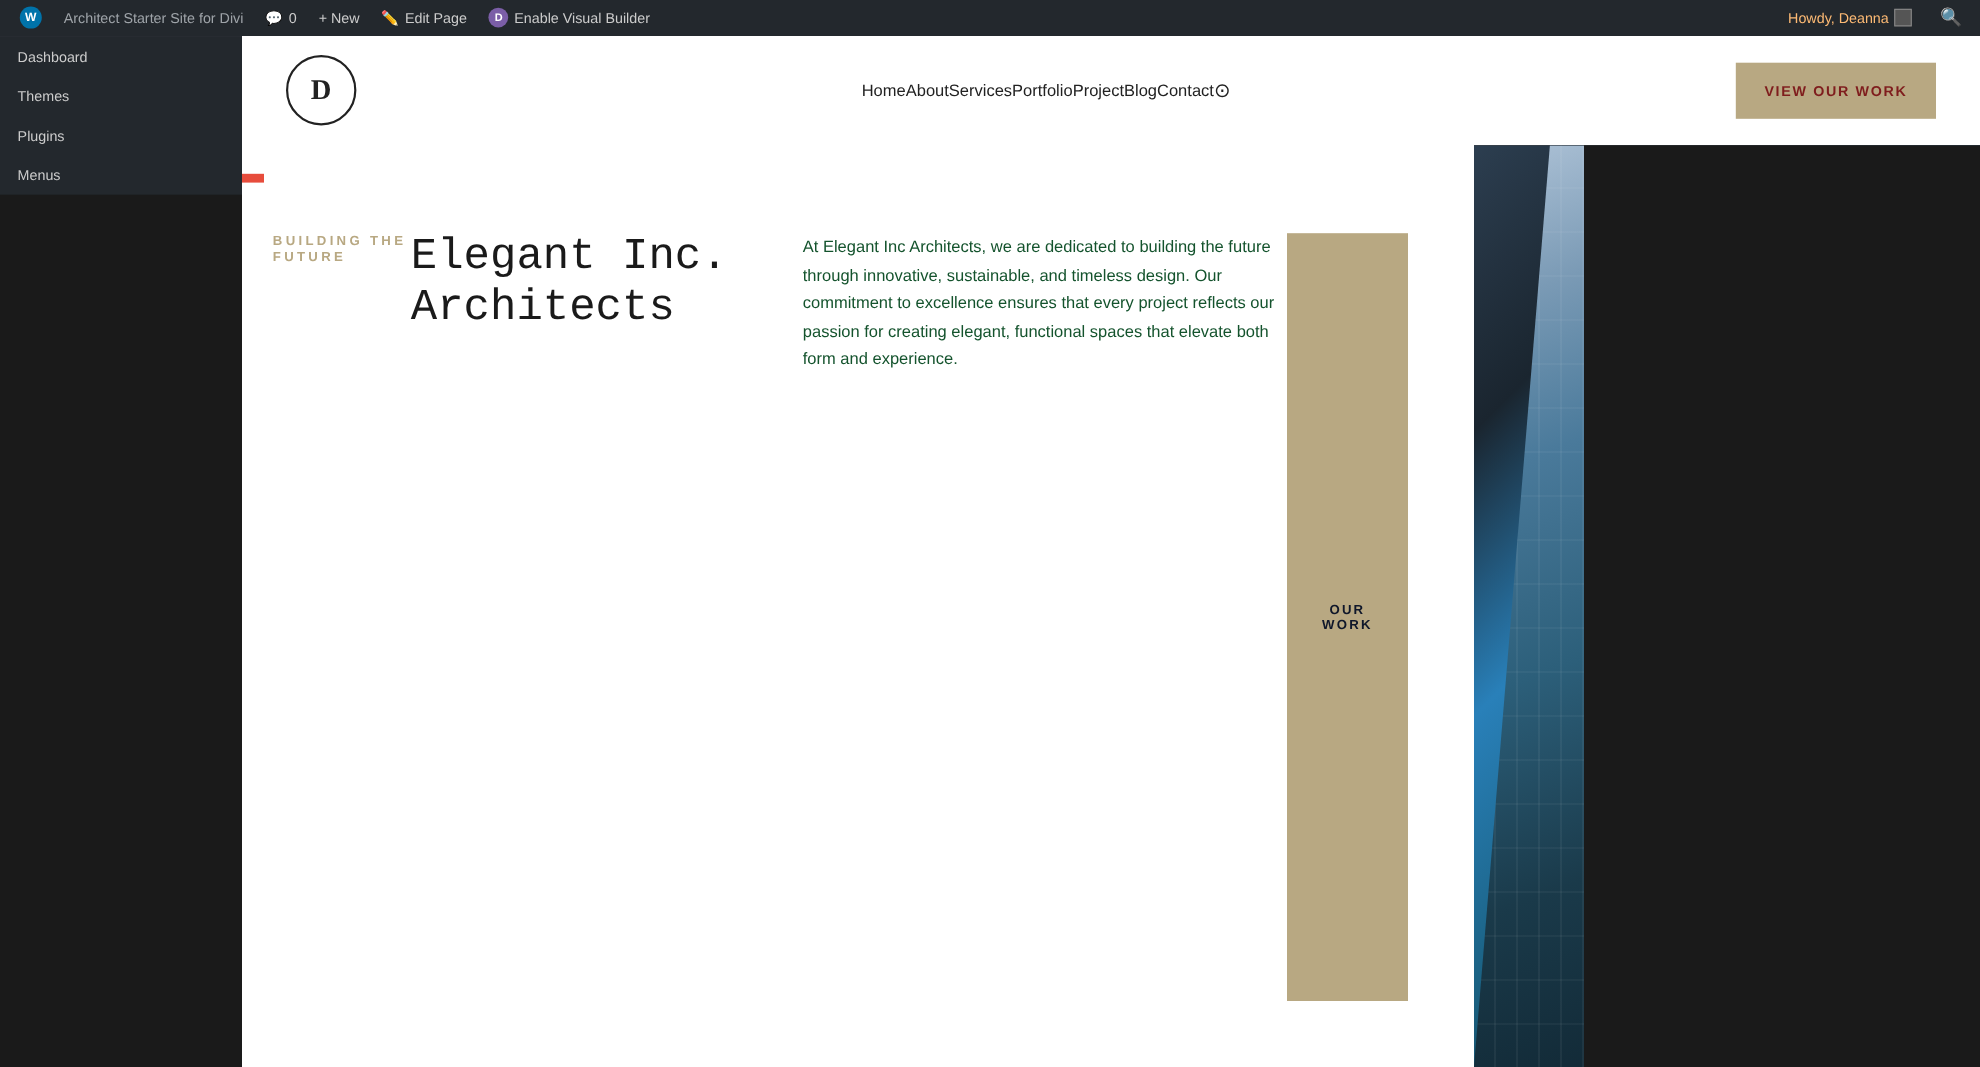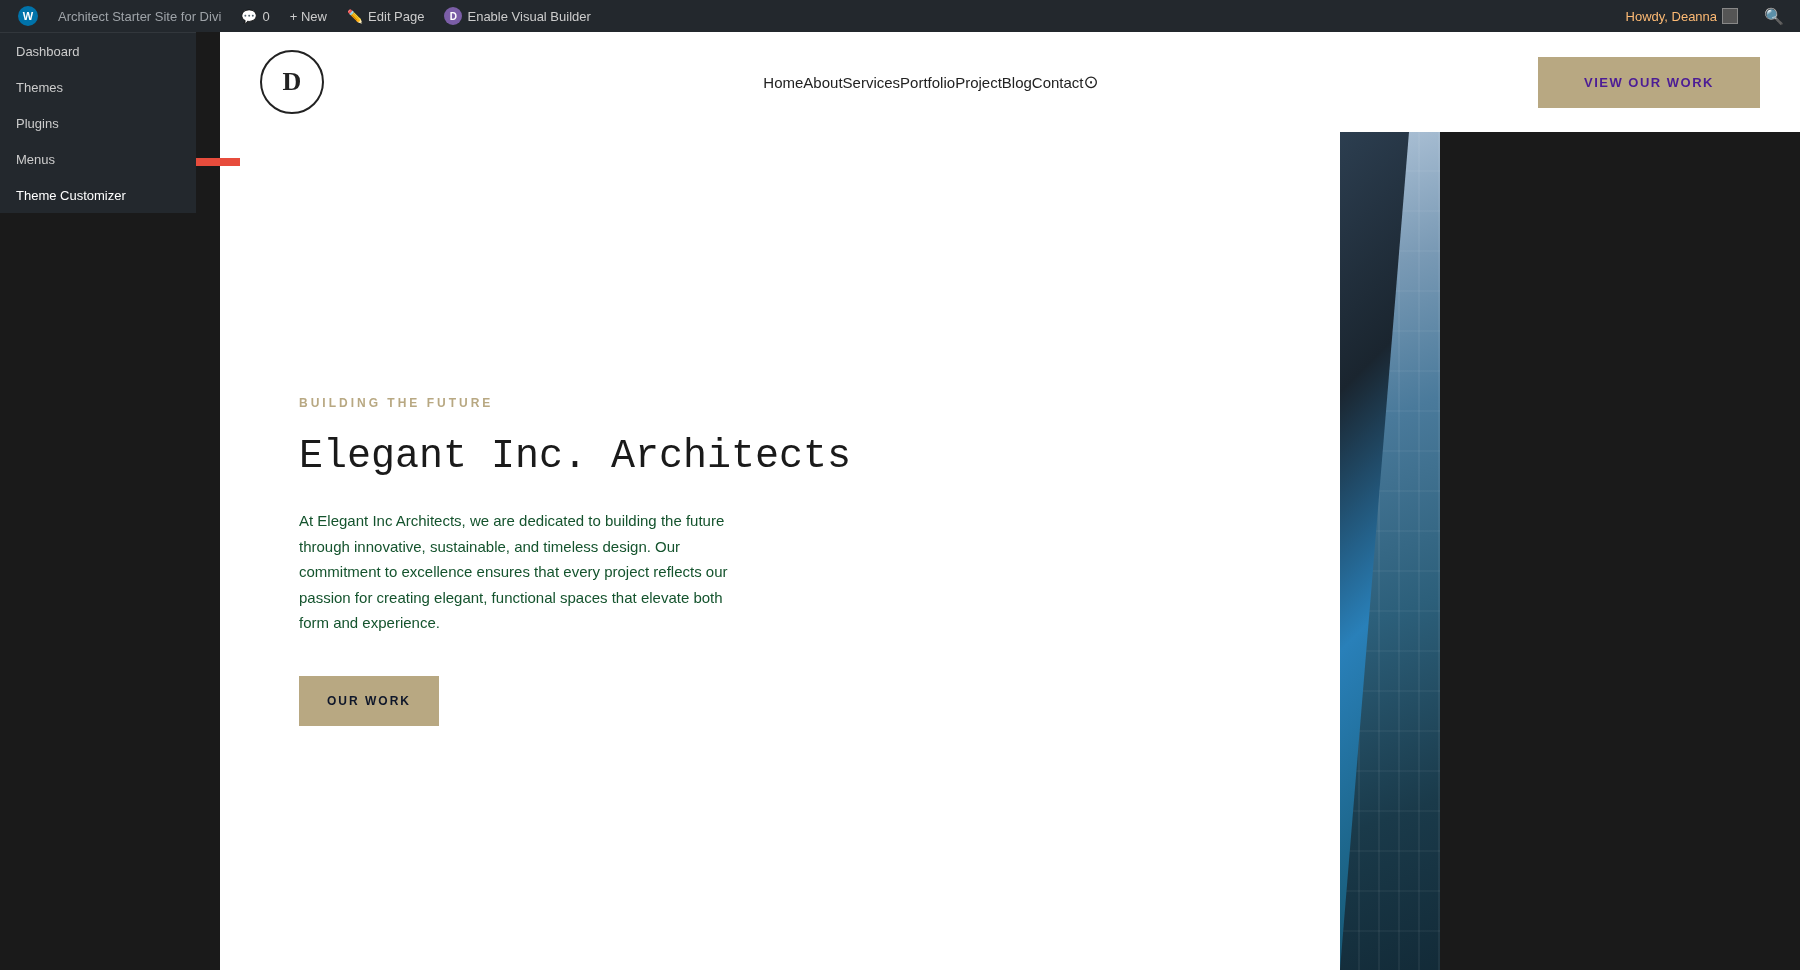--- a/index.html
+++ b/index.html
@@ -49,21 +49,21 @@
     }
     .search-icon-admin {
       color: #ccc; font-size: 16px; cursor: pointer; padding: 0 8px;
     }
 
     
     .appearance-dropdown {
       position: fixed;
       top: 32px;
       left: 0;
-      width: 196px;
+      width: 220px;
       background: #23282d;
       z-index: 9998;
       border-top: 1px solid #32373c;
     }
     .dropdown-item {
       display: flex; align-items: center;
       padding: 8px 16px;
       color: #ccc;
       font-size: 13px;
       cursor: pointer;
@@ -126,41 +126,41 @@
     .site-nav { display: flex; align-items: center; }
     .nav-item {
       font-size: 15px; color: #222; cursor: pointer;
       font-family: -apple-system, sans-serif;
       font-weight: 400;
       text-decoration: none;
     }
     .nav-search { font-size: 18px; color: #222; cursor: pointer; }
     .view-work-btn {
       background: #b8a882;
-      color: #4c1d95;
+      color: #7f1d1d;
       border: none;
-      padding: 18px 46px;
+      padding: 18px 26px;
       font-size: 13px;
       font-weight: 600;
       letter-spacing: 1.5px;
       text-transform: uppercase;
       cursor: pointer;
     }
 
     
     .hero-section {
       display: flex;
       height: calc(970px - 32px - 100px);
       background: white;
     }
     .hero-left {
       flex: 1;
-      padding: 80px 60px 60px 79px;
-      display: flex;
-      flex-direction: column;
+      padding: 80px 60px 60px 28px;
+      display: flex;
+      flex-direction: row;
       justify-content: center;
       background: white;
     }
     .hero-subtitle {
       font-size: 12px;
       font-weight: 600;
       letter-spacing: 3px;
       color: #b8a882;
       text-transform: uppercase;
       margin-bottom: 24px;
@@ -281,23 +281,20 @@
   </div>
   <div class="dropdown-item">
     <span>Themes</span>
   </div>
   <div class="dropdown-item">
     <span>Plugins</span>
   </div>
   <div class="dropdown-item">
     <span>Menus</span>
   </div>
-  <div class="dropdown-item highlighted">
-    <span>Theme Customizer</span>
-  </div>
 </div>
 
 <div class="red-arrow">
   <div class="arrow-head"></div>
   <div class="arrow-line"></div>
 </div>
 
 <div id="website-area">
 
   <div class="site-header">

